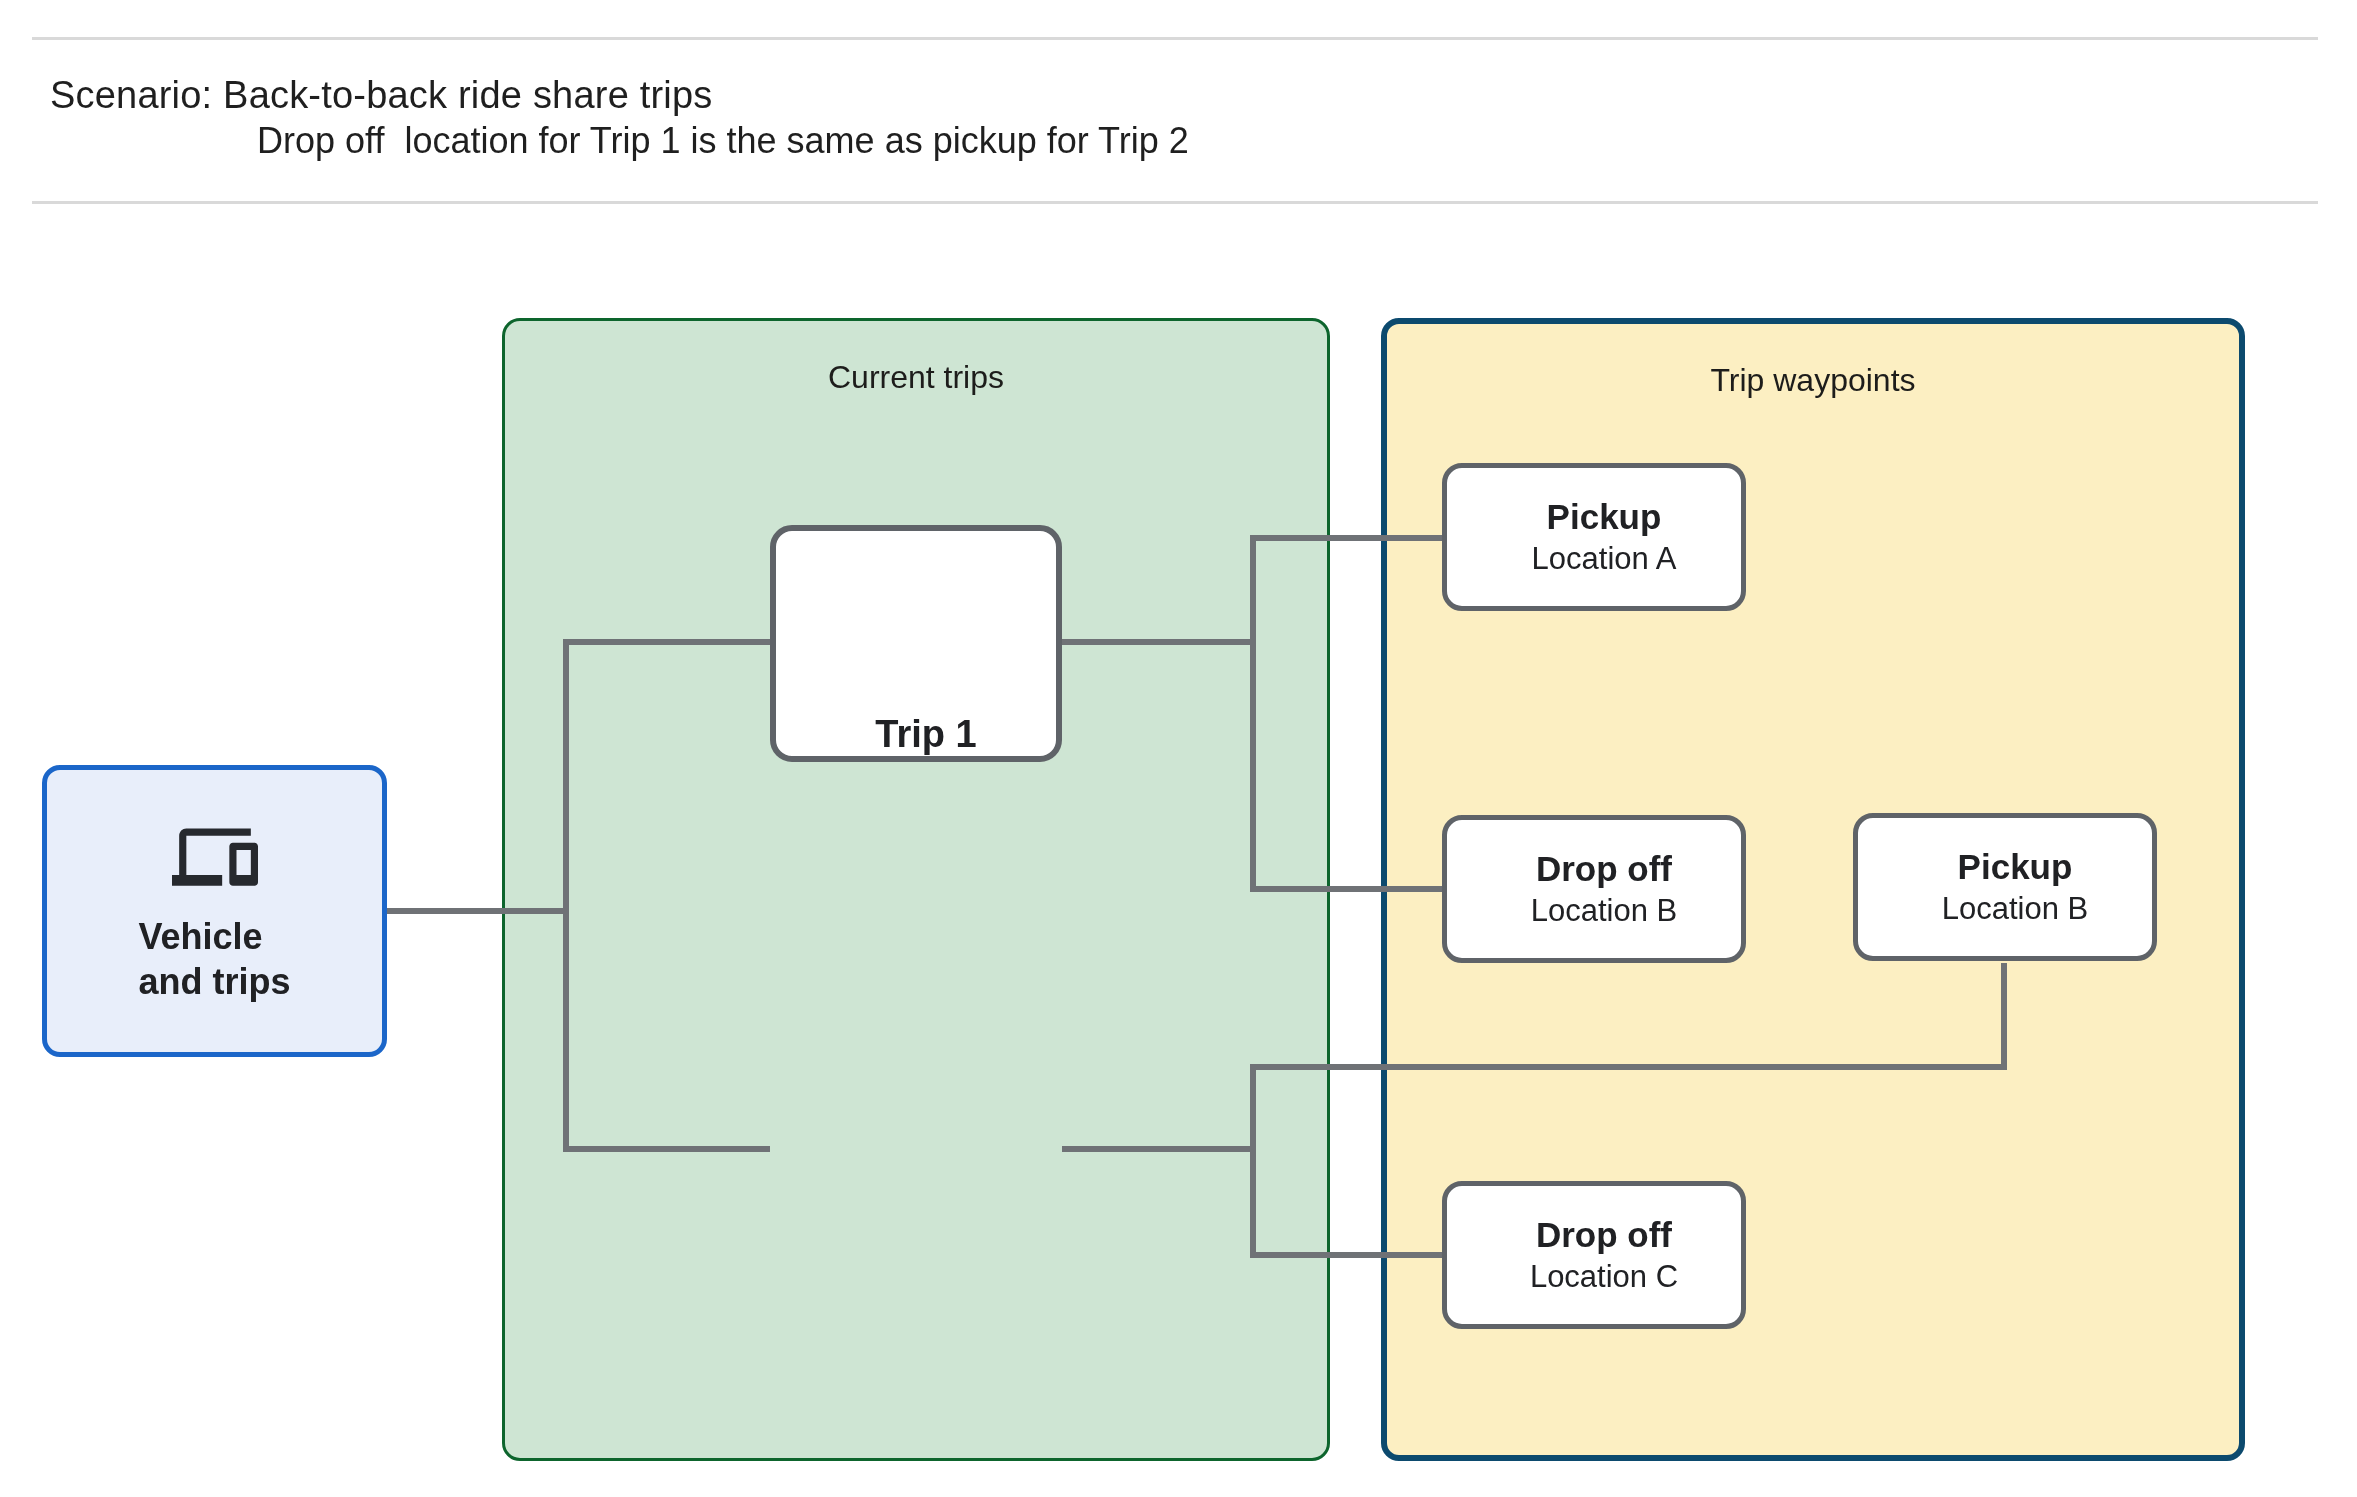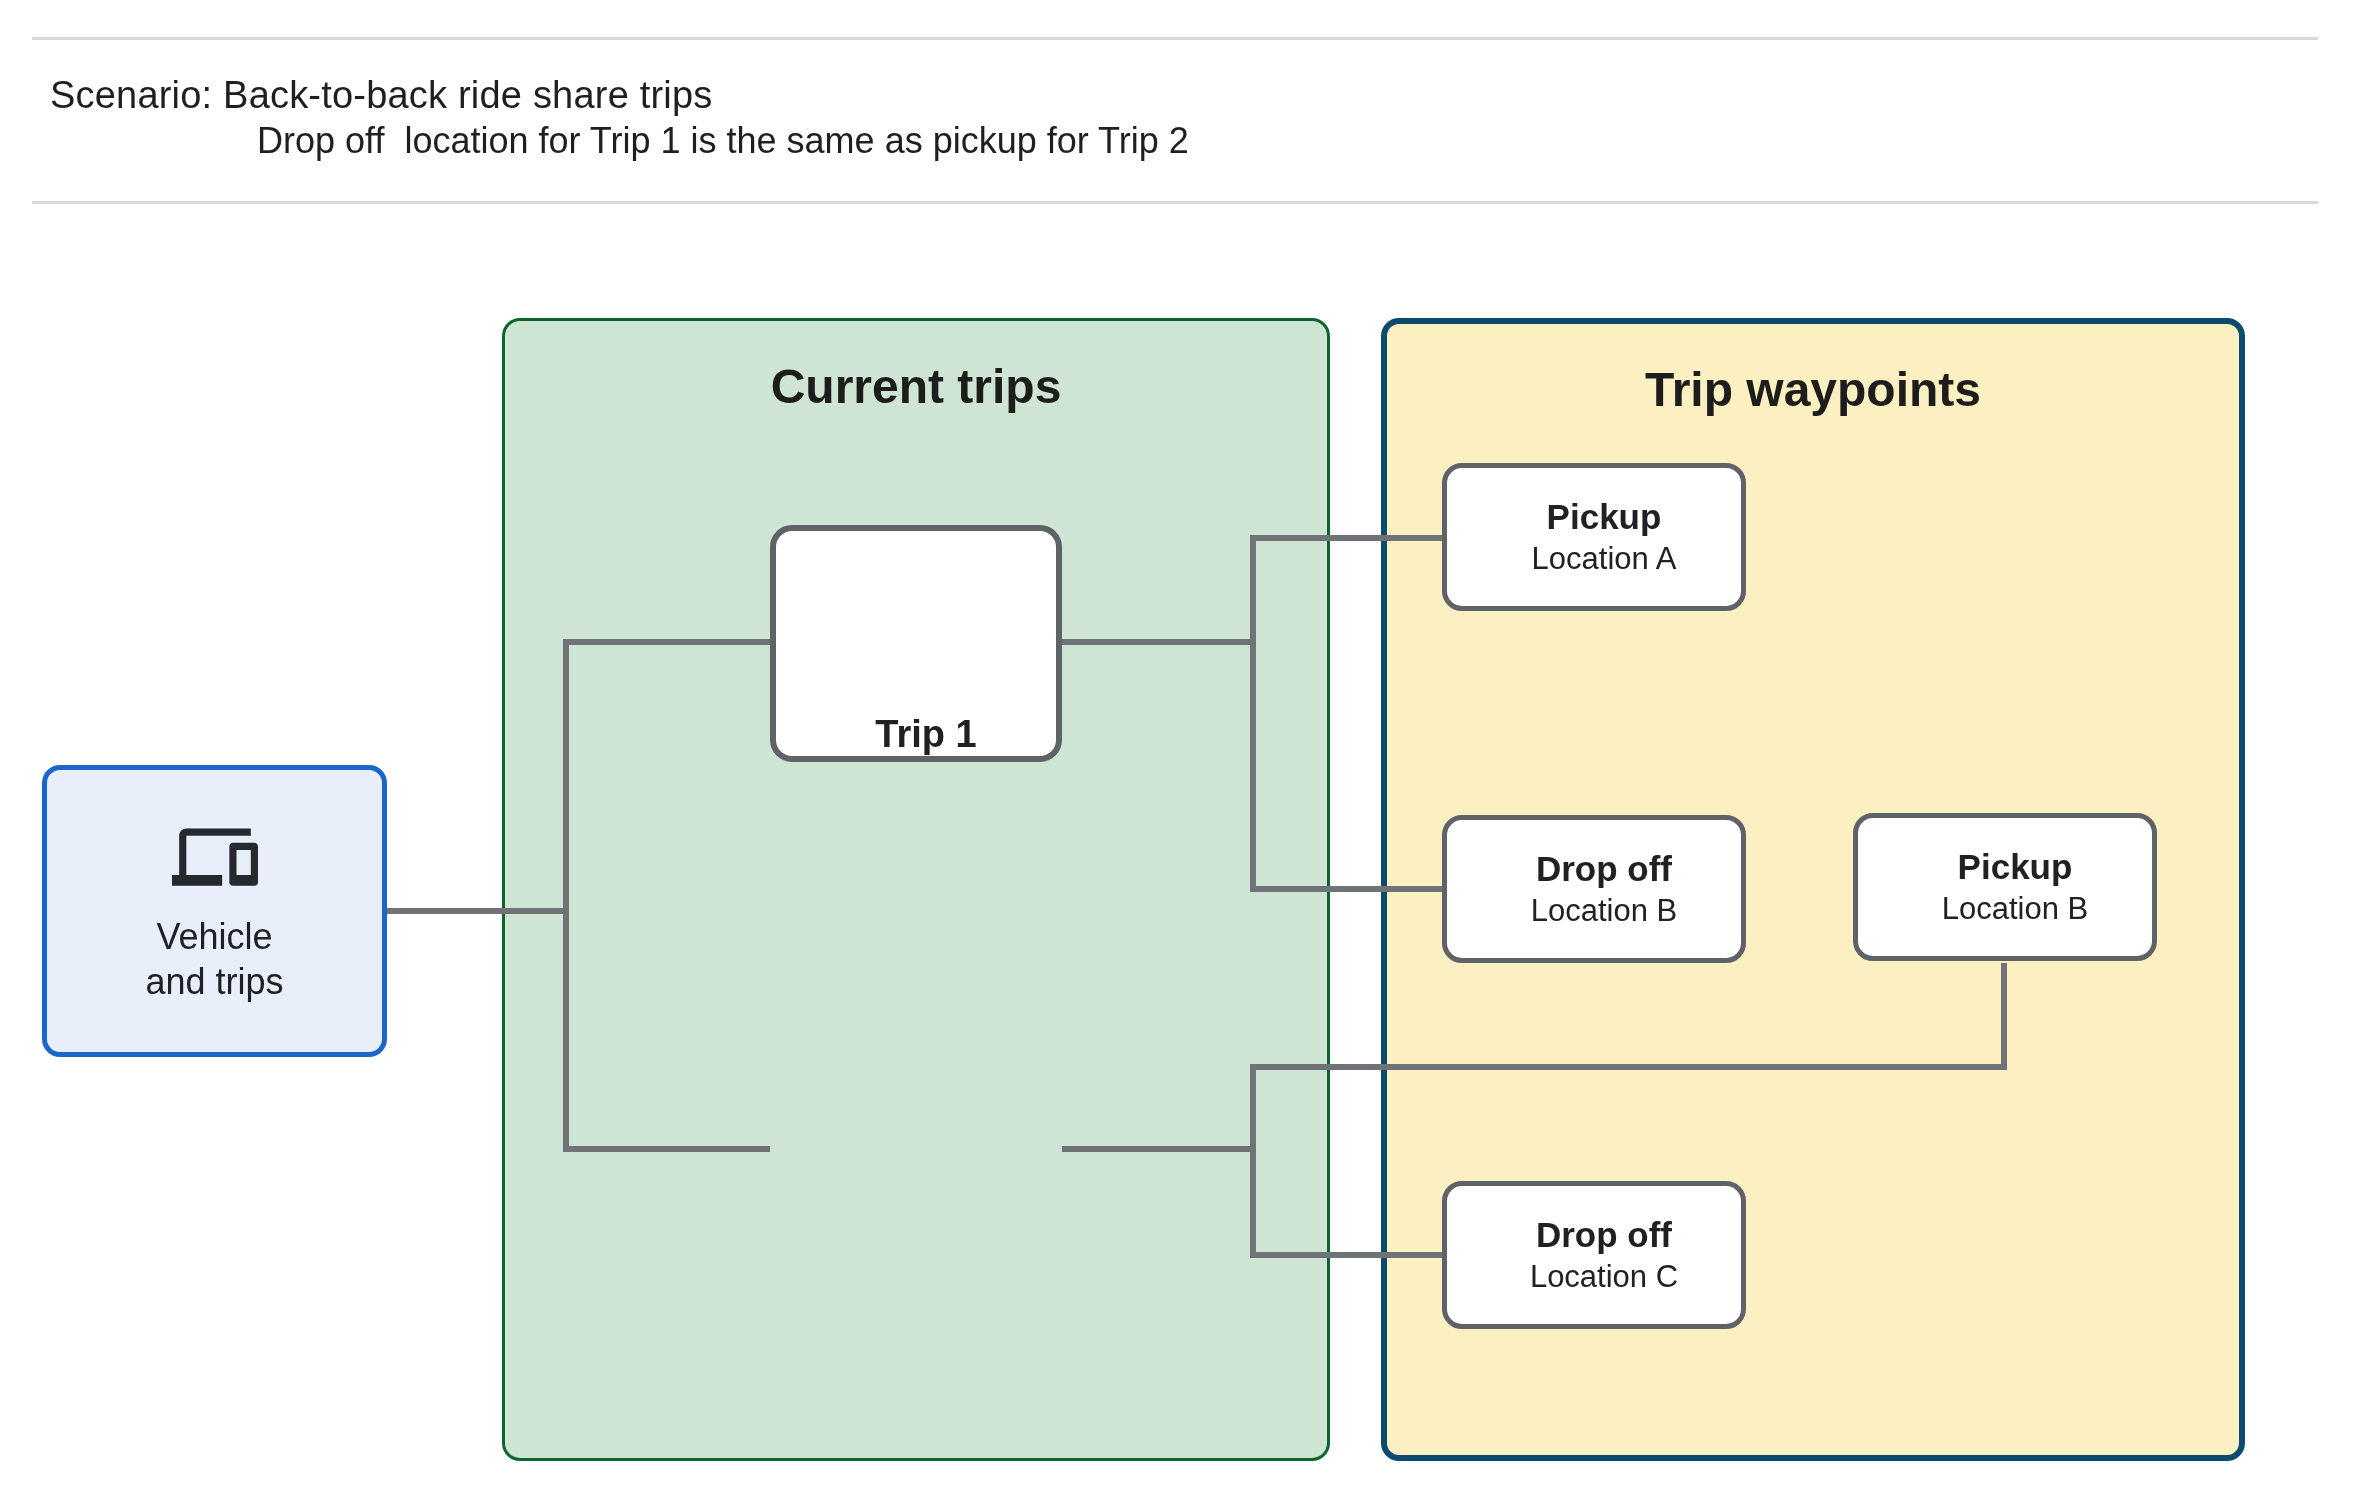--- a/index.html
+++ b/index.html
@@ -7,36 +7,36 @@
     position:relative;width:2357px;height:1497px;background:#ffffff;
     font-family:"Liberation Sans", sans-serif;color:#1f1f1f;overflow:hidden;
   }
   .rule{position:absolute;left:32px;width:2286px;height:3px;background:#d9d9d9;}
   .title{position:absolute;left:50px;top:74px;font-size:38px;font-weight:normal;letter-spacing:.2px;}
   .subtitle{position:absolute;left:257px;top:120px;font-size:36px;white-space:pre;text-align:center;}
 
   .group{position:absolute;border-radius:18px;box-sizing:border-box;}
   .group-green{left:502px;top:318px;width:828px;height:1143px;background:#cee5d3;border:3px solid #0d652d;}
   .group-yellow{left:1381px;top:318px;width:864px;height:1143px;background:#fcefc2;border:6px solid #0c4a6e;}
-  .group-title{position:absolute;top:38px;left:0;width:100%;text-align:center;font-size:48px;font-weight:700;color:#1d1d1b;}
+  .group-title{position:absolute;top:38px;left:0;width:100%;text-align:center;font-size:32px;font-weight:400;color:#1d1d1b;}
 
   .conn{position:absolute;background:#6f7276;}
 
   .node{position:absolute;box-sizing:border-box;background:#ffffff;border:6px solid #5f6368;border-radius:22px;
         display:flex;flex-direction:column;align-items:center;justify-content:center;text-align:center;padding-left:20px;}
   .trip-node{left:770px;width:292px;height:237px;font-size:38px;font-weight:bold;color:#202124;justify-content:flex-end;}
   .wp-node{width:304px;height:148px;border-width:5px;border-radius:20px;}
   .wp-type{font-size:35px;font-weight:bold;color:#202124;line-height:44px;}
   .wp-loc{font-size:31px;color:#202124;line-height:40px;}
 
   .vehicle-node{position:absolute;left:42px;top:765px;width:345px;height:292px;box-sizing:border-box;
       background:#e8eefa;border:5px solid #1b66c9;border-radius:18px;
       display:flex;flex-direction:column;align-items:center;}
   .vehicle-icon{margin-top:44px;width:86px;height:72px;}
-  .vehicle-label{margin-top:28px;font-size:36px;font-weight:normal;color:#202124;line-height:45px;text-align:center;}
+  .vehicle-label{margin-top:28px;font-size:36px;font-weight:bold;color:#202124;line-height:45px;text-align:left;}
 </style>
 </head>
 <body>
 
 <div class="canvas">
 
   <div class="rule" style="top:37px"></div>
   <div class="title">Scenario: Back-to-back ride share trips</div>
   <div class="subtitle">Drop off  location for Trip 1 is the same as pickup for Trip 2</div>
   <div class="rule" style="top:201px"></div>

